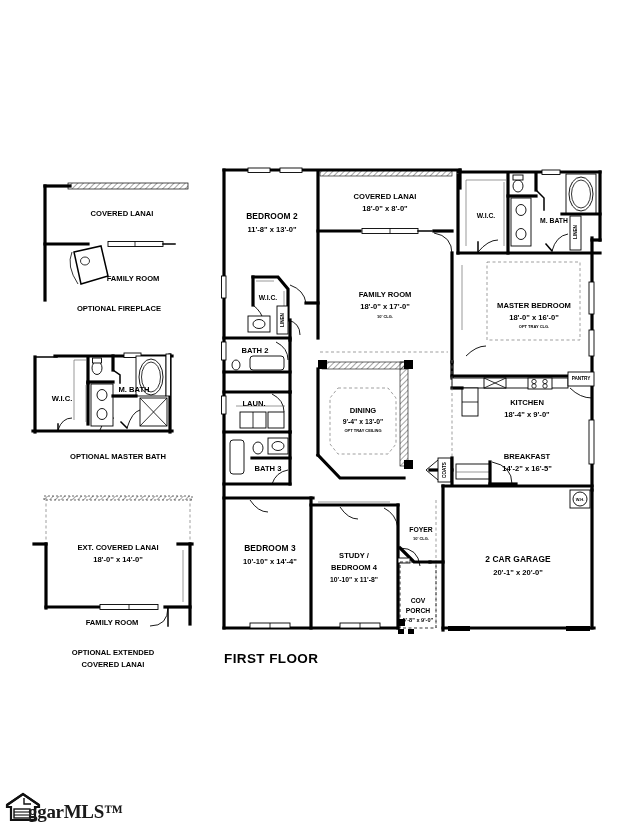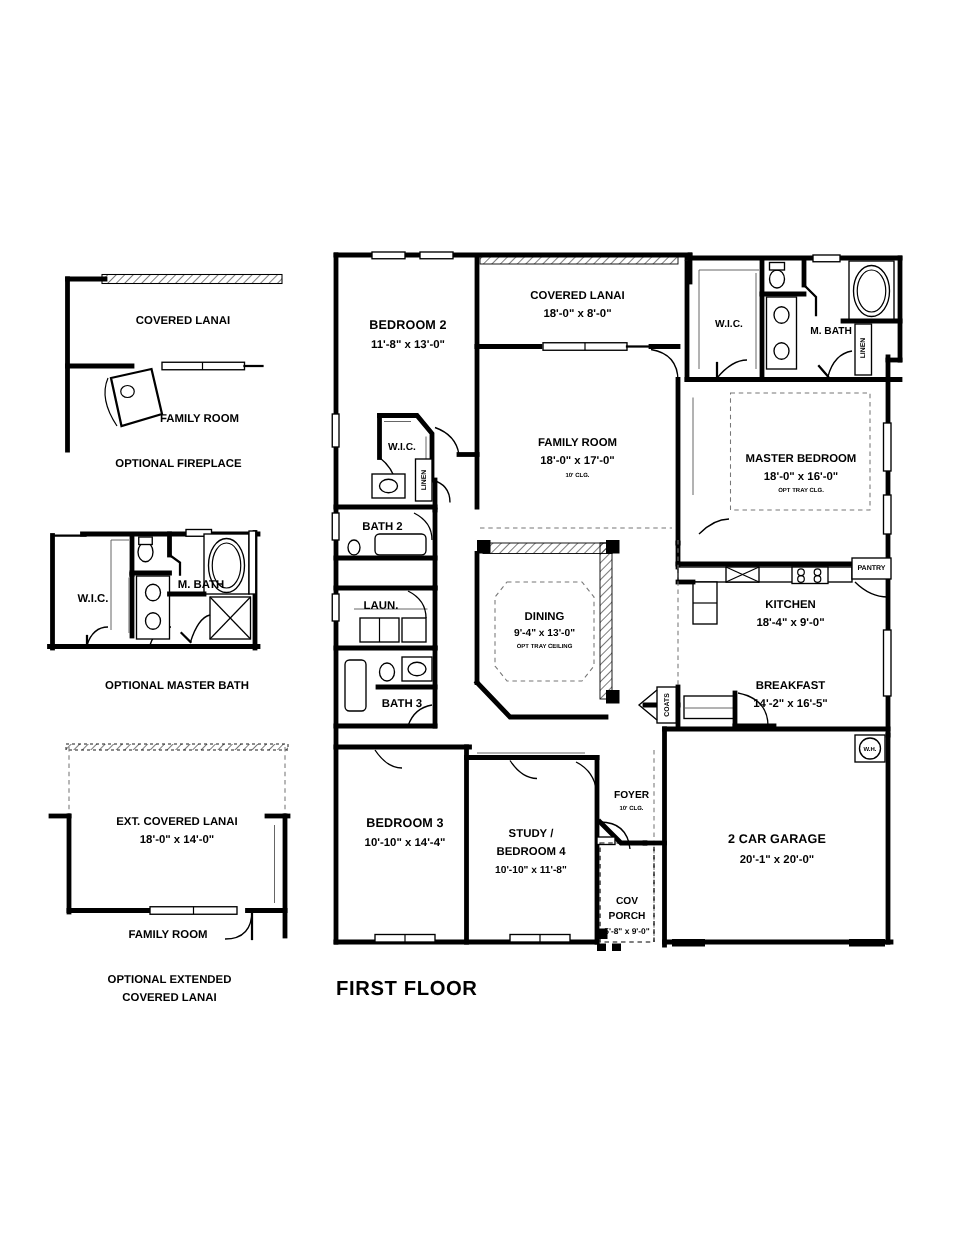--- a/index.html
+++ b/index.html
@@ -453,14 +453,25 @@
         <rect x="408" y="629" width="6" height="5" class="fill-blk"></rect>
         <text class="rm-label t8" x="418" y="601">COV</text>
         <text class="rm-label t8" x="418" y="611">PORCH</text>
         <text class="rm-label t7" x="418" y="621">5'-8" x 9'-0"</text>
       </g>
 
       <text class="title-lg" x="224" y="663" text-anchor="start" fill="#000">FIRST FLOOR</text>
     </g>
   </svg>
 
+  <div class="watermark-wrap">
+    <svg width="40" height="30" viewBox="0 0 40 30">
+      <path d="M3 13 L19 2 L35 13 L35 15 L31 15 L31 28 L7 28 L7 15 L3 15 Z" fill="#ffffff" stroke="#111111" stroke-width="2.2"></path>
+      <path d="M3 13 L19 2 L35 13" fill="none" stroke="#111111" stroke-width="2.2"></path>
+      <rect x="10" y="17" width="16" height="9" fill="#ffffff" stroke="#111111" stroke-width="1.4"></rect>
+      <line x1="10" y1="20" x2="26" y2="20" stroke="#111111" stroke-width="1.1"></line>
+      <line x1="10" y1="23" x2="26" y2="23" stroke="#111111" stroke-width="1.1"></line>
+      <path d="M20 6 L20 12 L27 12" fill="none" stroke="#111111" stroke-width="1.4"></path>
+    </svg>
+    <span class="wm-text">ggarMLS™</span>
+  </div>
 
 </div>
 
 </body></html>

